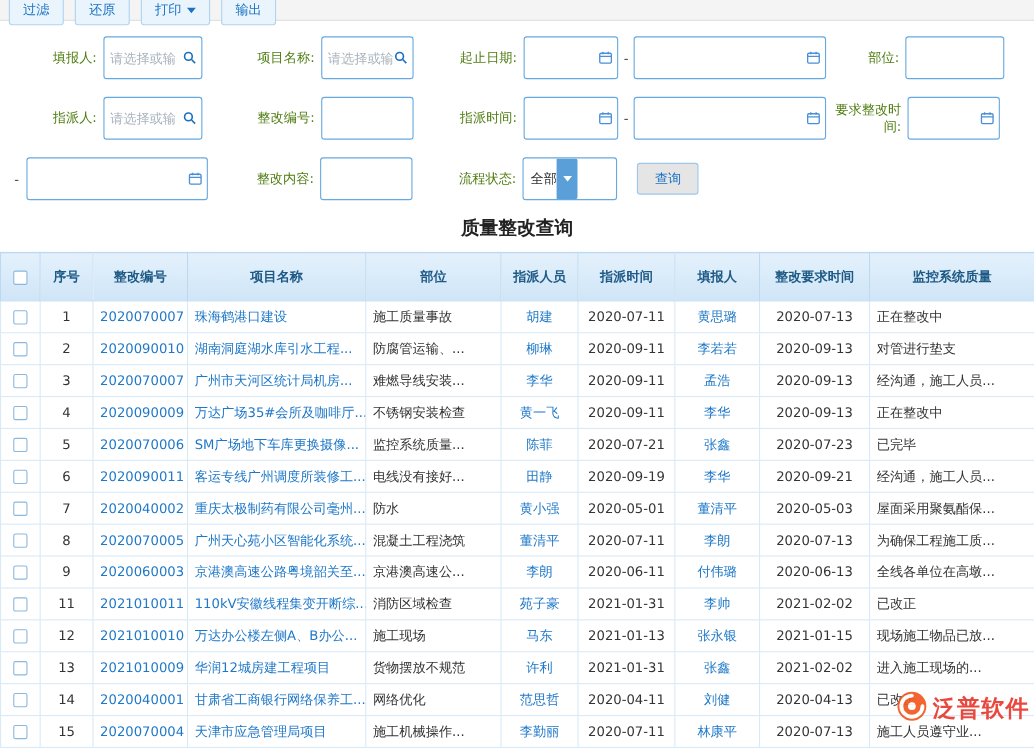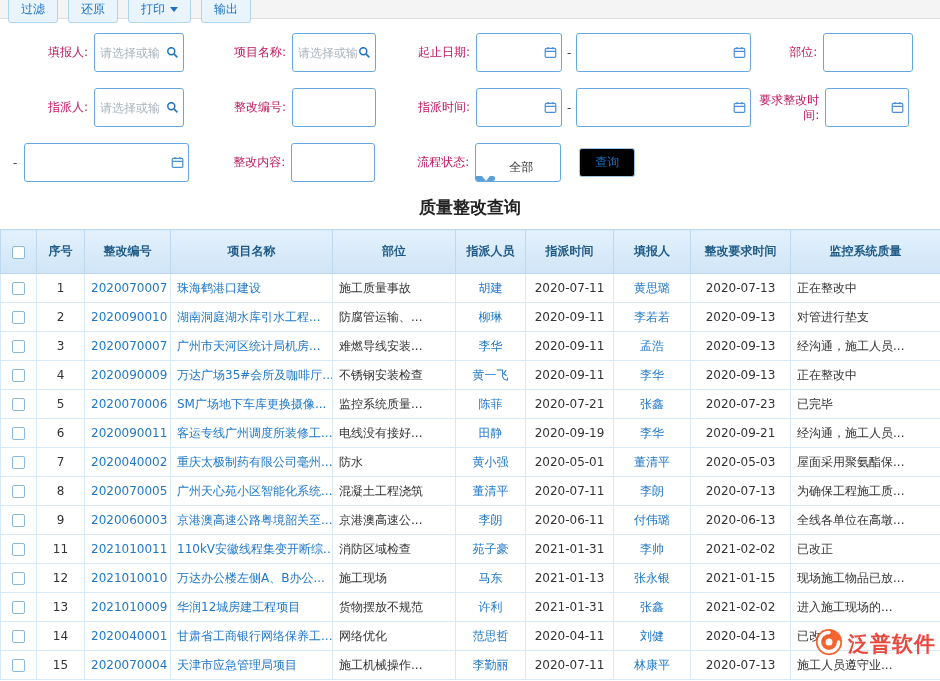--- a/index.html
+++ b/index.html
@@ -20,44 +20,44 @@
     font-family:inherit;
   }
   .caret-down {
     width:0; height:0; border-left:4px solid transparent; border-right:4px solid transparent;
     border-top:5px solid #1b72c4; display:inline-block;
   }
   
   .filters { padding:14px 0 2px 0; background:#fff; }
   .frow { display:flex; align-items:center; margin-bottom:16px; }
   .frow:last-child { margin-bottom:10px; }
-  .lbl { text-align:right; margin-right:6px; white-space:nowrap; color:#be185d; }
+  .lbl { text-align:right; margin-right:6px; white-space:nowrap; color:#4d7c0f; }
   .lbl.wrap { white-space:normal; line-height:1.25; }
   .inp {
     height:39px; border:1px solid #66a9e0; border-radius:3px; background:#fff;
     display:inline-flex; align-items:center; padding:0 3px 0 5px; overflow:hidden;
   }
   .inp input {
     border:none; outline:none; width:100%; font-size:12px; font-family:inherit;
     color:#333; background:transparent; min-width:0;
   }
   .inp input::placeholder { color:#aab4bd; }
   .icon-btn { display:inline-flex; align-items:center; justify-content:center; flex:0 0 auto; padding:0 1px; cursor:pointer; }
-  .select { padding:0; position:relative; justify-content:flex-end; cursor:pointer;flex-direction:column; }
+  .select { padding:0; position:relative; justify-content:flex-start; cursor:pointer; }
   .sel-val { padding-left:6px; color:#333; }
   .sel-caret-box {
     width:19px; align-self:stretch; background:#5b9fd8; display:flex;
     align-items:center; justify-content:center; border-radius:0 2px 2px 0;
   }
   .sel-caret-box .tri {
     width:0; height:0; border-left:4px solid transparent; border-right:4px solid transparent;
     border-top:5px solid #fff;
   }
   .query-btn {
-    background:#000000; border:1px solid #9cc7ea; color:#1b72c4;
+    background:#e5e5e5; border:1px solid #9cc7ea; color:#1b72c4;
     padding:5px 15px; border-radius:3px; font-size:12px; cursor:pointer; font-family:inherit;
   }
   .dash { color:#444; padding:0 5px; }
   
   .w-lbl1 { width:80px; margin-left:8px; }
   .w-in1  { width:90px; }
   .w-lbl2 { width:78px; margin-left:24px; }
   .w-in2  { width:84px; }
   .w-lbl3 { width:66px; margin-left:28px; }
   .w-in3  { width:86px; }

